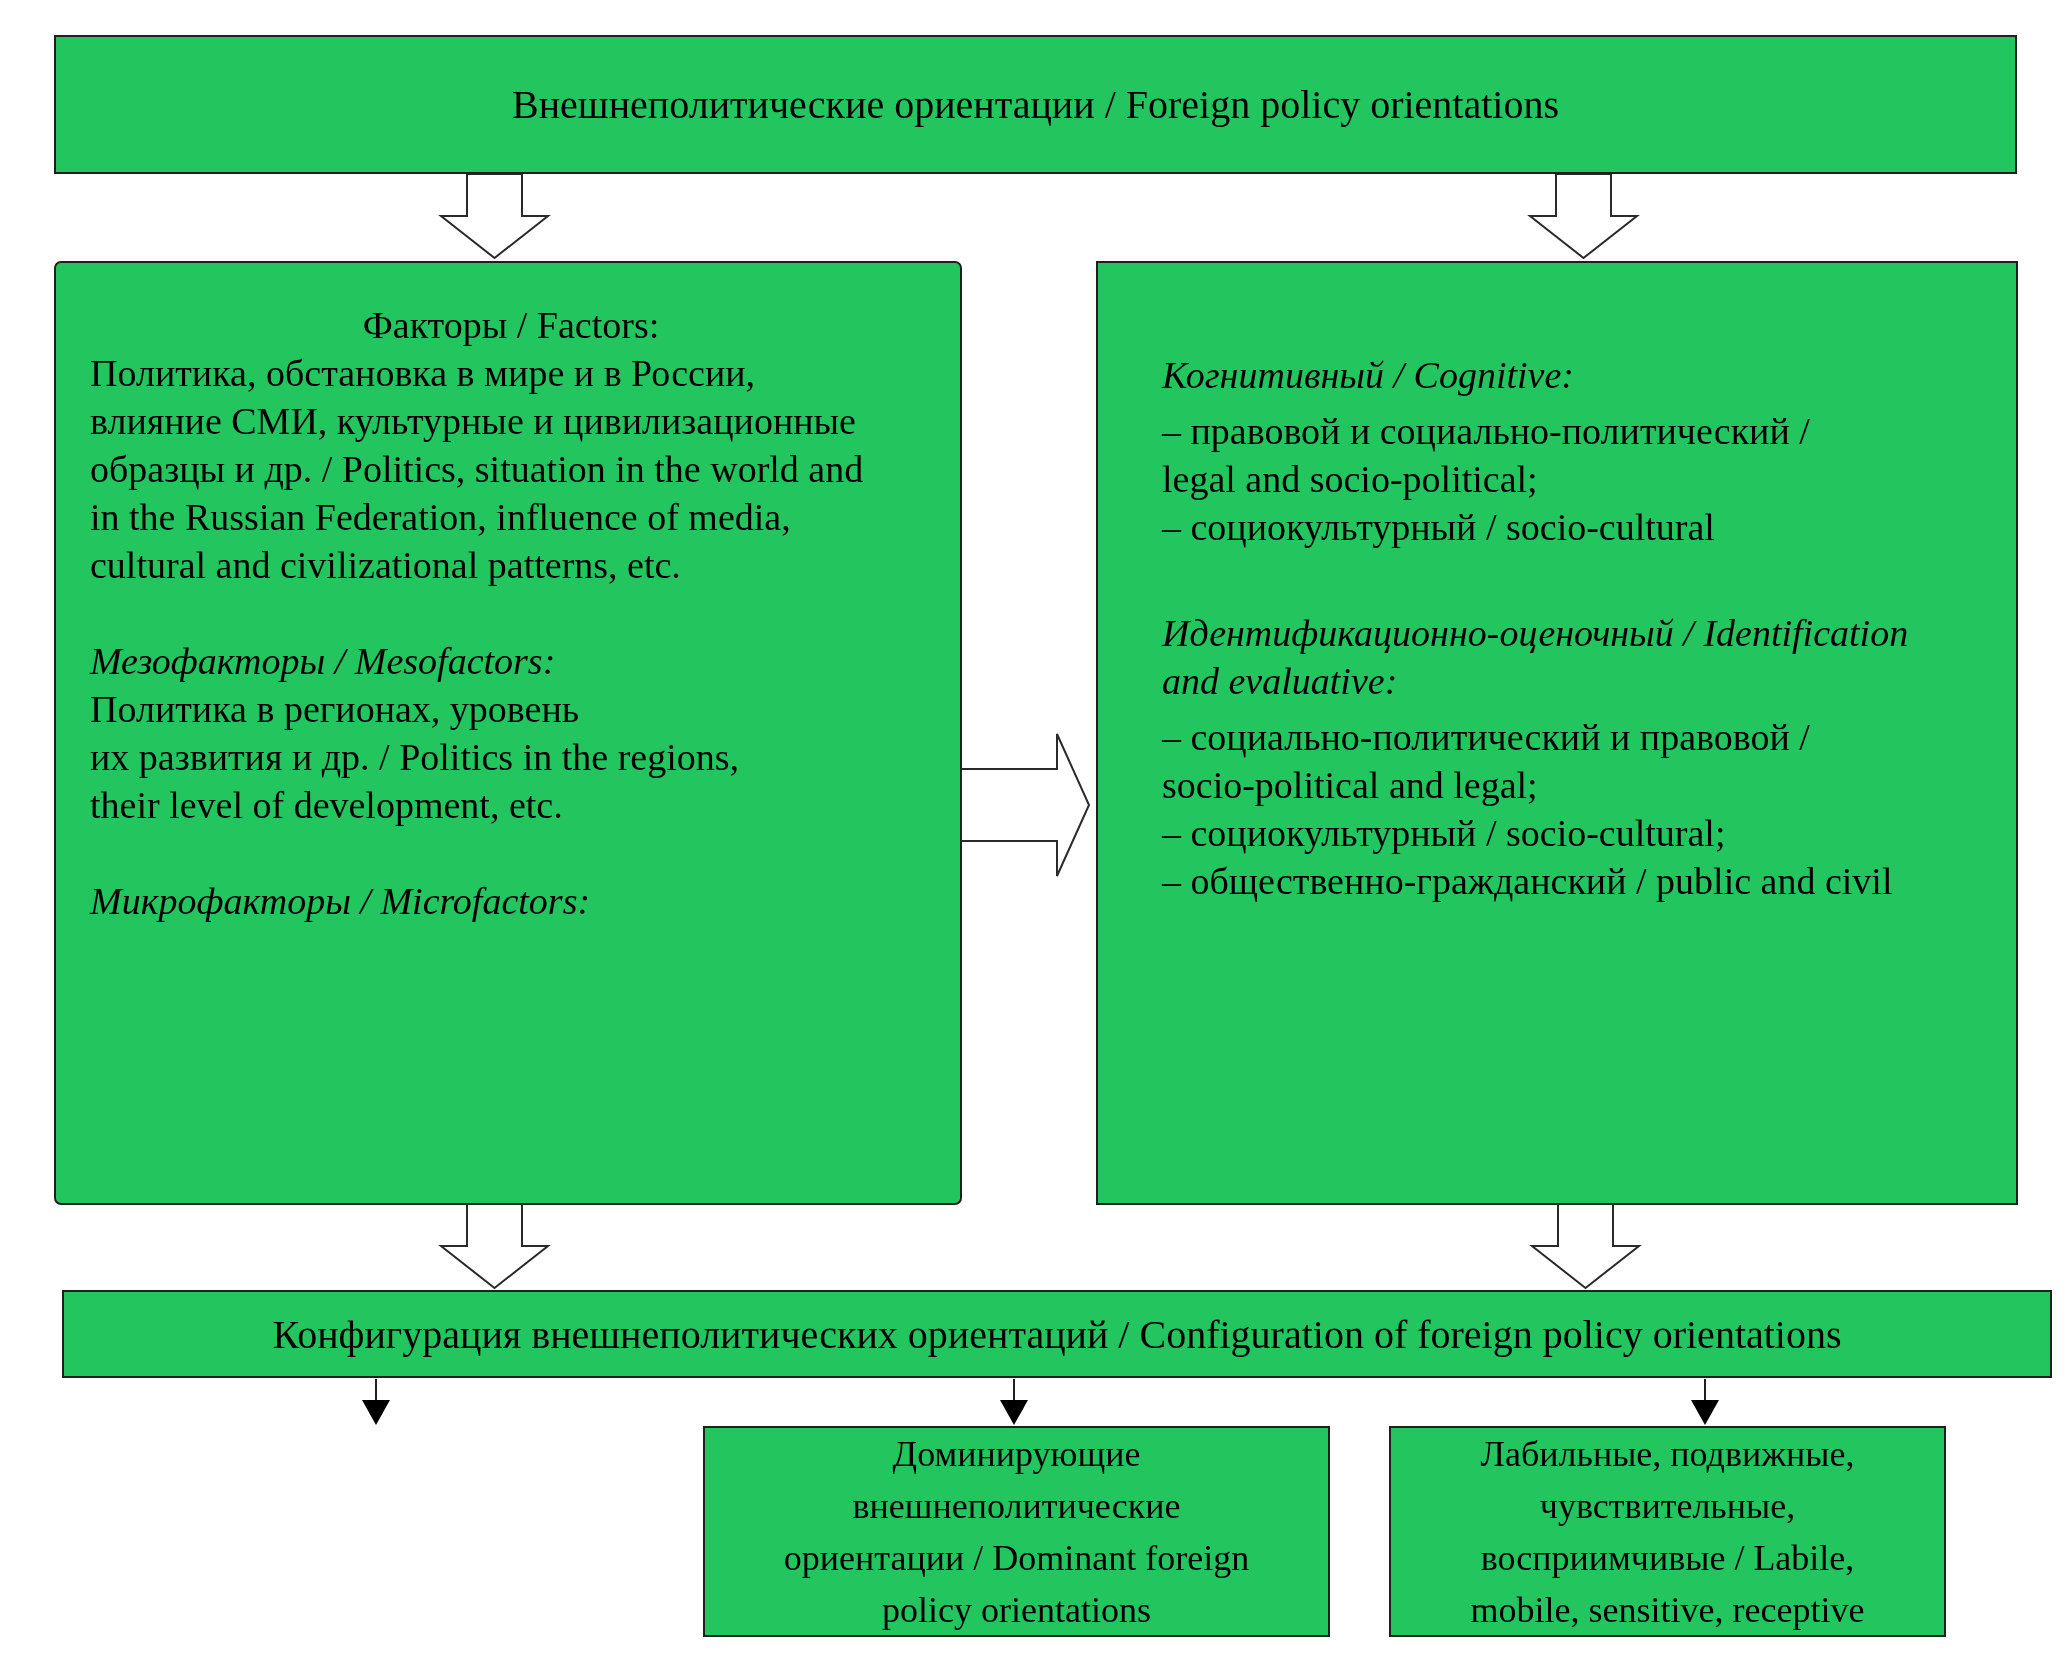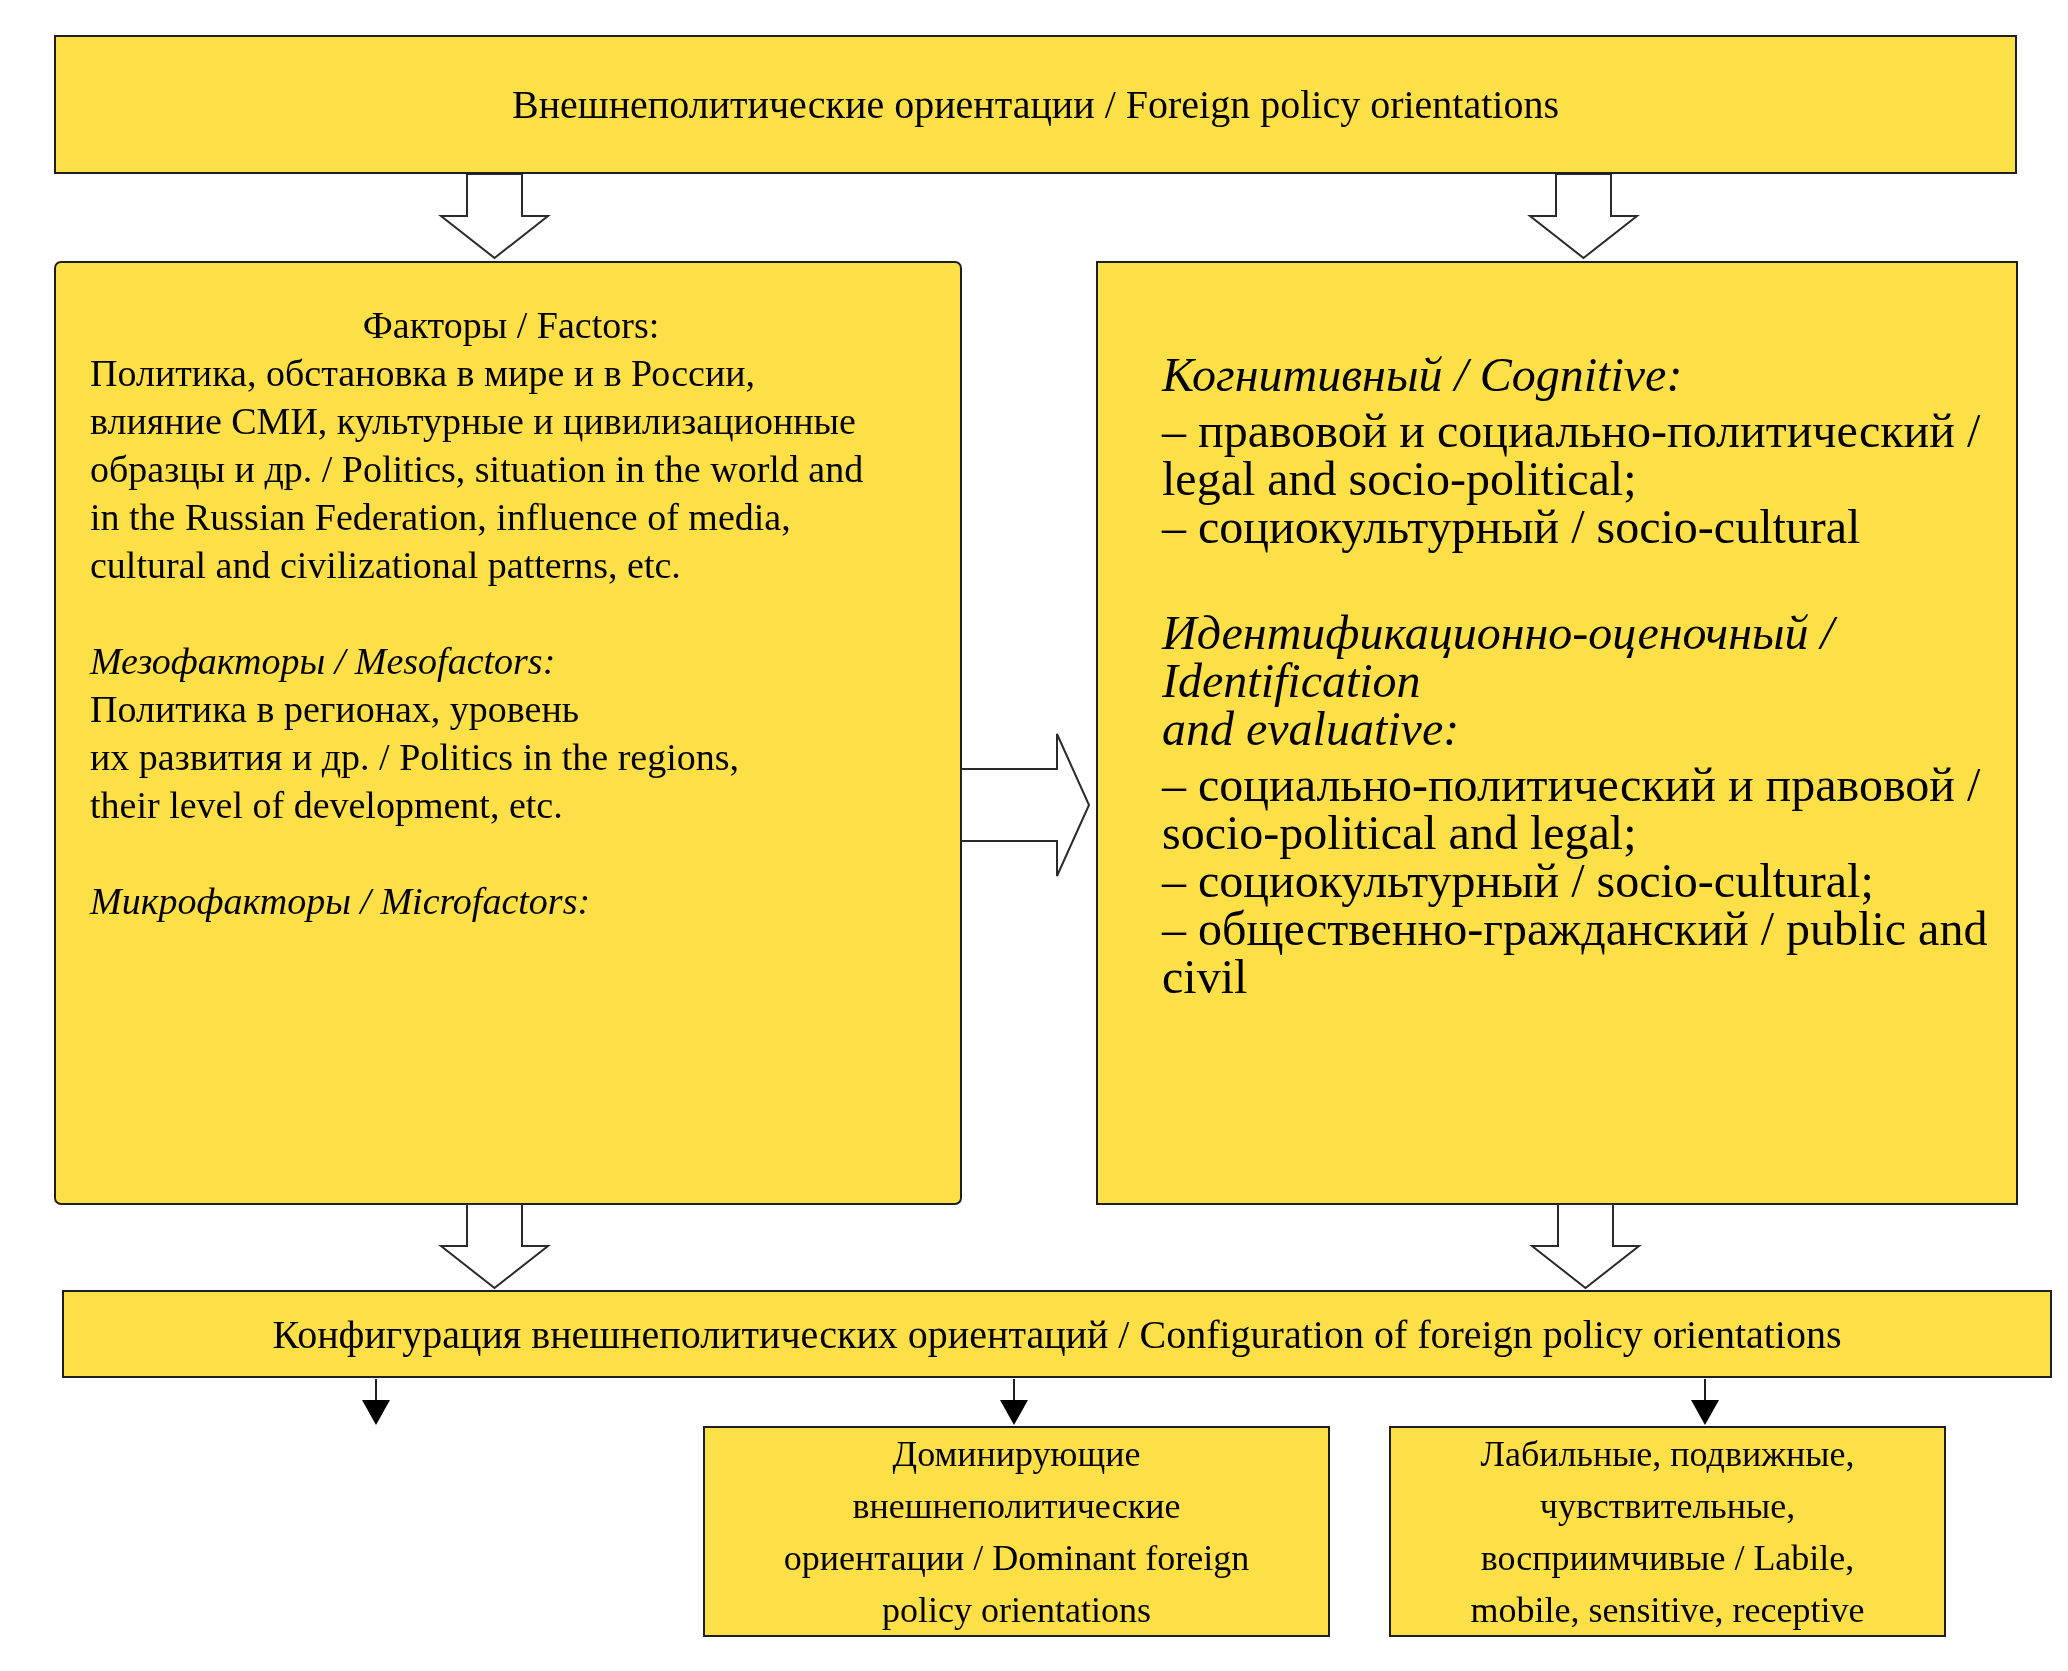--- a/index.html
+++ b/index.html
@@ -7,21 +7,21 @@
     position: relative;
     width: 2068px;
     height: 1671px;
     background: #ffffff;
     font-family: "Liberation Serif", "DejaVu Serif", serif;
     color: #000000;
     overflow: hidden;
   }
   .box {
     position: absolute;
-    background: #fde047;
+    background: #22c55e;
     border: 2px solid #1f1f1f;
     box-sizing: border-box;
   }
   .pre { white-space: pre-line; }
   .center-text {
     display: flex;
     align-items: center;
     justify-content: center;
     text-align: center;
   }
@@ -30,21 +30,21 @@
   .config-box { left: 54px;  top: 1290px; width: 1990px; height: 88px;  font-size: 40px; margin-left: 8px; }
   
   .factors-box {
     left: 54px; top: 261px; width: 908px; height: 944px;
     padding: 38px 28px 0 34px;
     font-size: 38px; line-height: 48px; border-radius: 7px;
   }
   .components-box {
     left: 1096px; top: 261px; width: 922px; height: 944px;
     padding: 80px 18px 0 64px;
-    font-size: 48px; line-height: 48px;
+    font-size: 38px; line-height: 48px;
   }
   .factors-title { text-align: center; }
   .sec-hdr { font-style: italic; }
   .factors-box .section { margin-bottom: 48px; }
   .factors-box .section:last-child { margin-bottom: 0; }
   .components-box .section { margin-bottom: 58px; }
   .components-box .section:last-child { margin-bottom: 0; }
   .components-box .sec-hdr { margin-bottom: 8px; }
   
   .outcome {

